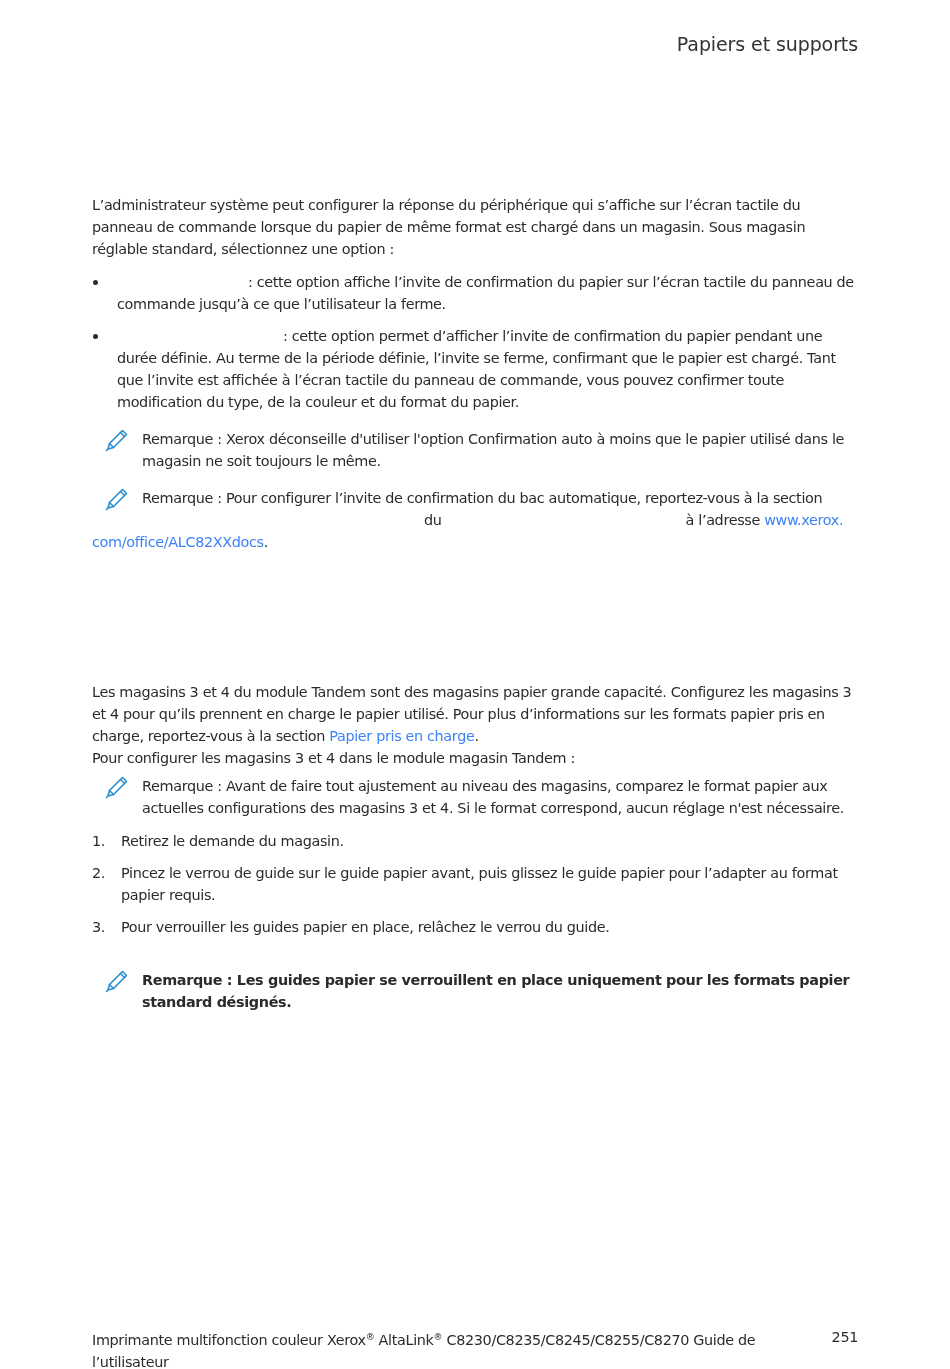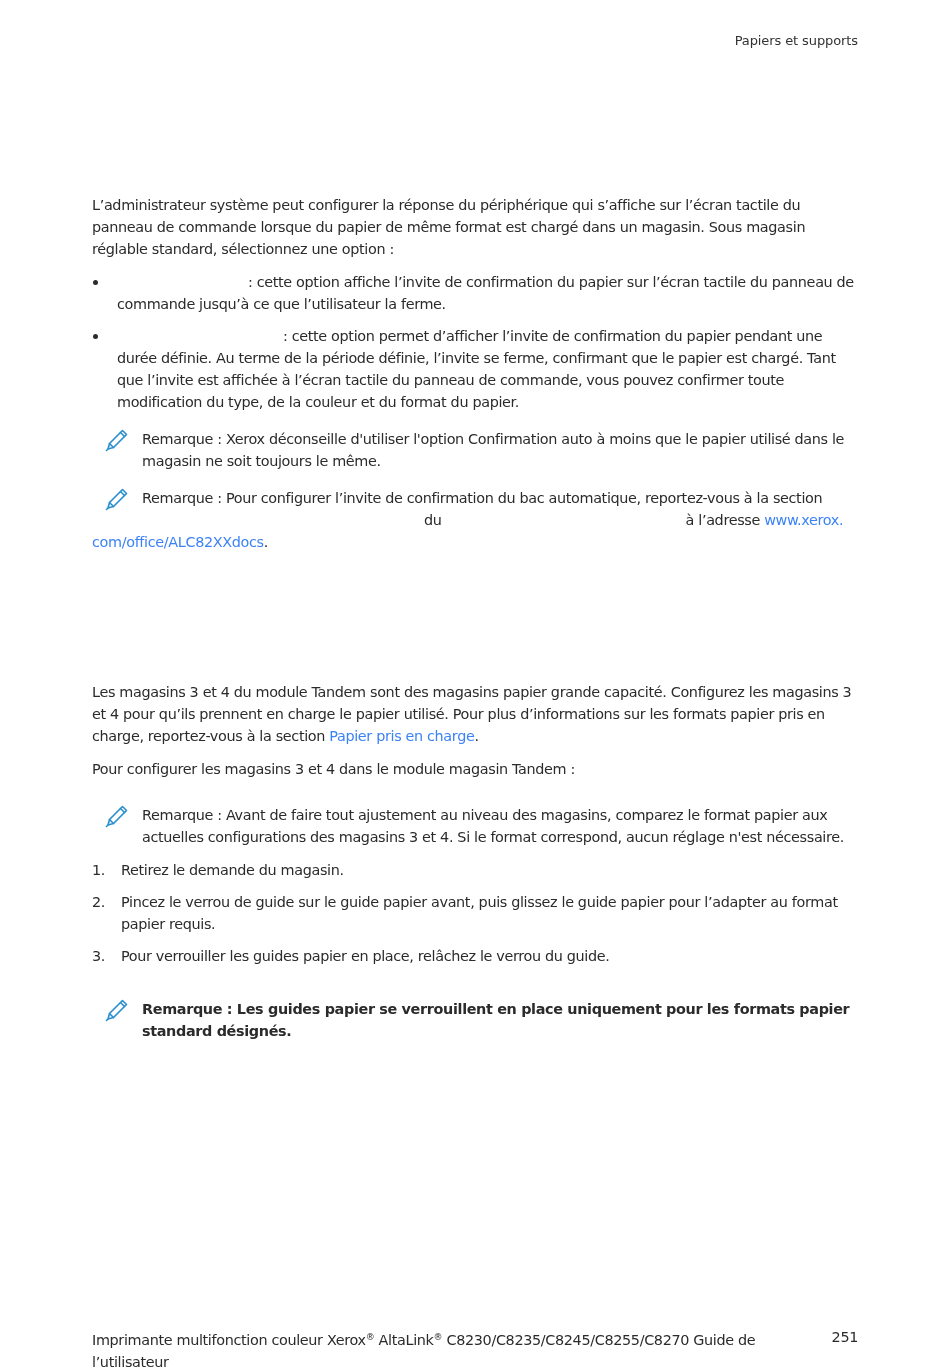--- a/index.html
+++ b/index.html
@@ -8,21 +8,21 @@
       position: relative;
       font-family: "DejaVu Sans", sans-serif;
       font-size: 14.4px;
       color: #2b2b2b;
       overflow: hidden;
     }
     .running-header {
       position: absolute;
       top: 33px;
       right: 92px;
-      font-size: 13px;
+      font-size: 19px;
       color: #333333;
       letter-spacing: -0.1px;
     }
     .content {
       position: absolute;
       left: 92px;
       width: 766px;
     }
     p.body {
       line-height: 22px;
@@ -136,23 +136,23 @@
     <span class="blank" style="width:282px;"></span><span>du</span><span class="blank" style="width:244px;"></span><span>à l’adresse</span>
     <a class="link"><span>www.xerox.</span></a>
     <br>
     <span style="margin-left:-50px;text-align:right;"><a class="link"><span>com/office/ALC82XXdocs</span></a><span>.</span></span>
   </div>
 </div>
 
 <div class="content" style="top:681px;">
   <p class="body"><span>Les magasins 3 et 4 du module Tandem sont des magasins papier grande capacité. Configurez les magasins 3 et 4 pour qu’ils prennent en charge le papier utilisé. Pour plus d’informations sur les formats papier pris en charge, reportez-vous à la section</span> <a class="link">Papier pris en charge</a><span>.</span></p>
 
-  <p class="body" style="margin-top:11px;">Pour configurer les magasins 3 et 4 dans le module magasin Tandem :</p>
+  <p class="body" style="">Pour configurer les magasins 3 et 4 dans le module magasin Tandem :</p>
 
-  <div class="note" style="margin-top:24px;">
+  <div class="note" style="margin-top:6px;">
     <svg class="pencil" viewBox="0 0 26 26">
       <g fill="none" stroke="#2a8fd0" stroke-width="1.6" stroke-linejoin="round" stroke-linecap="round">
         <path d="M4 22 L5.5 16.5 L18.5 3.5 L22.5 7.5 L9.5 20.5 Z"></path>
         <path d="M16.5 5.5 L20.5 9.5"></path>
         <path d="M5.5 16.5 L9.5 20.5"></path>
         <path d="M4 22 L2.5 23.5"></path>
       </g>
     </svg>
     <span>Remarque : Avant de faire tout ajustement au niveau des magasins, comparez le format papier aux actuelles configurations des magasins 3 et 4. Si le format correspond, aucun réglage n'est nécessaire.</span>
   </div>

